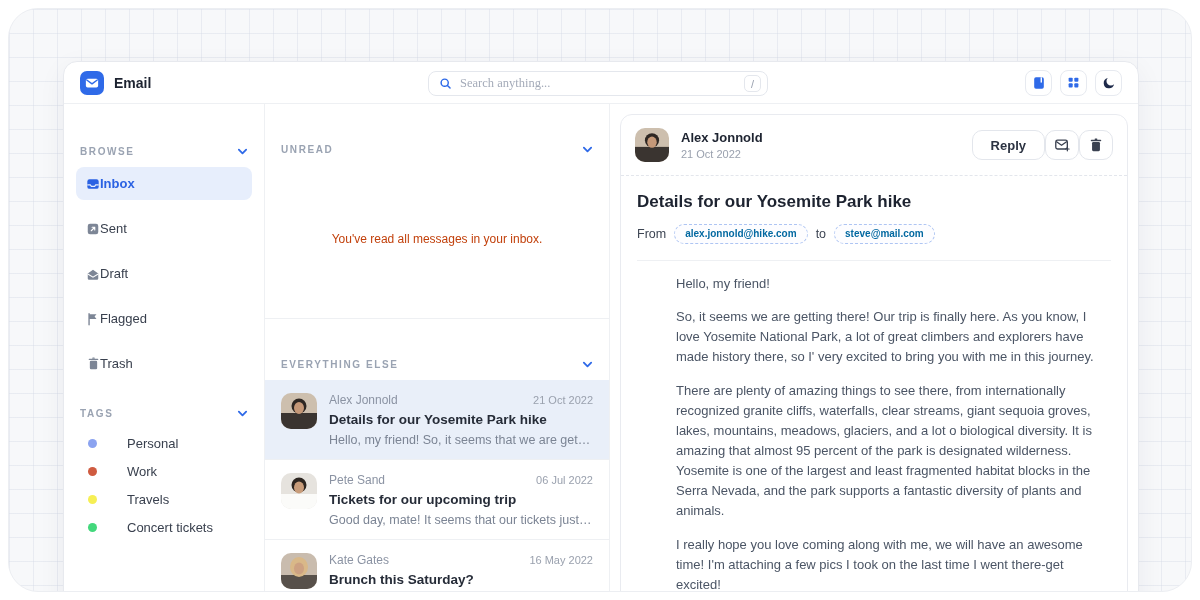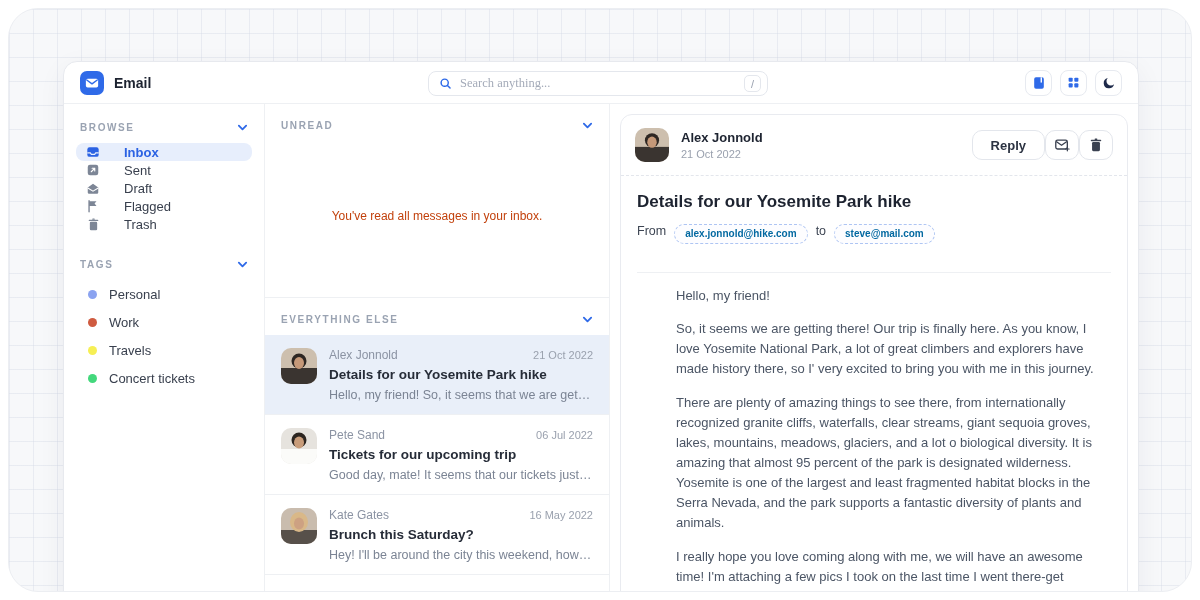--- a/index.html
+++ b/index.html
@@ -66,36 +66,37 @@
     background: #ffffff; display: flex; align-items: center; justify-content: center;
     cursor: pointer;
   }
   
   .app-main { flex: 1; display: flex; min-height: 0; }
   
   .sidebar { width: 200px; flex: 0 0 200px; padding: 14px 12px; }
   .section-head {
     display: flex; align-items: center; justify-content: space-between;
     padding: 4px 4px 10px 4px;
+    margin-top: 24px;
   }
   .section-label {
     font-size: 10px; font-weight: 700; letter-spacing: 1.6px; color: #9aa3b2;
   }
   .nav-item {
-    display: flex; align-items: center; gap: 24px;
-    height: 18px; padding: 0 10px; border-radius: 8px;
+    display: flex; align-items: center; gap: 0;
+    height: 33px; padding: 0 10px; border-radius: 8px;
     font-size: 13px; color: #39404e; cursor: pointer; margin-bottom: 0;
   }
-  .nav-item + .nav-item { margin-top: 0; }
+  .nav-item + .nav-item { margin-top: 12px; }
   .nav-item .nicon { width: 14px; display: flex; justify-content: center; color: #7d8696; }
   .nav-item.active { background: #e7eefc; color: #2b62e3; font-weight: 600; }
   .nav-item.active .nicon { color: #2b62e3; }
   .tags-block { margin-top: 22px; }
   .tag-item {
-    display: flex; align-items: center; gap: 12px;
+    display: flex; align-items: center; gap: 30px;
     height: 28px; padding: 0 12px; font-size: 13px; color: #39404e; cursor: pointer;
   }
   .tag-dot { width: 9px; height: 9px; border-radius: 50%; }
   
   .msg-col {
     width: 346px; flex: 0 0 346px;
     border-left: 1px solid #eef0f3; border-right: 1px solid #eef0f3;
     display: flex; flex-direction: column;
   }
   .msg-col .section-head { padding: 16px 16px 10px 16px; align-items: center; }
@@ -136,21 +137,21 @@
     background: #ffffff; font-family: "Liberation Sans", sans-serif;
     font-size: 13px; font-weight: 600; color: #2c3342; cursor: pointer;
   }
   .sq-btn {
     width: 34px; height: 30px; border: 1px solid #e3e6ec; border-radius: 10px;
     background: #ffffff; display: flex; align-items: center; justify-content: center; cursor: pointer;
     color: #3a4150;
   }
   .detail-scroll { padding: 0 16px 14px; overflow: hidden; }
   .subject-h1 { font-size: 17px; font-weight: 700; color: #1d2330; margin: 16px 0 12px; }
-  .fromto { display: flex; gap: 8px; font-size: 12.5px; color: #3d4553; padding-bottom: 28px; border-bottom: 1px solid #eef0f3; }
+  .fromto { display: flex; align-items: center; gap: 8px; font-size: 12.5px; color: #3d4553; padding-bottom: 16px; border-bottom: 1px solid #eef0f3; }
   .chip {
     padding: 3px 10px 4px; border: 1px dashed #aec5f3; border-radius: 999px;
     color: #0369a1; font-size: 10px; font-weight: 600; background: #fdfdff; cursor: pointer;
   }
   .mail-text p { font-size: 13px; color: #4b5565; line-height: 1.55; margin-top: 13px; margin-left: 39px; }
 </style>
 </head>
 <body>
 
 <div class="stage">

